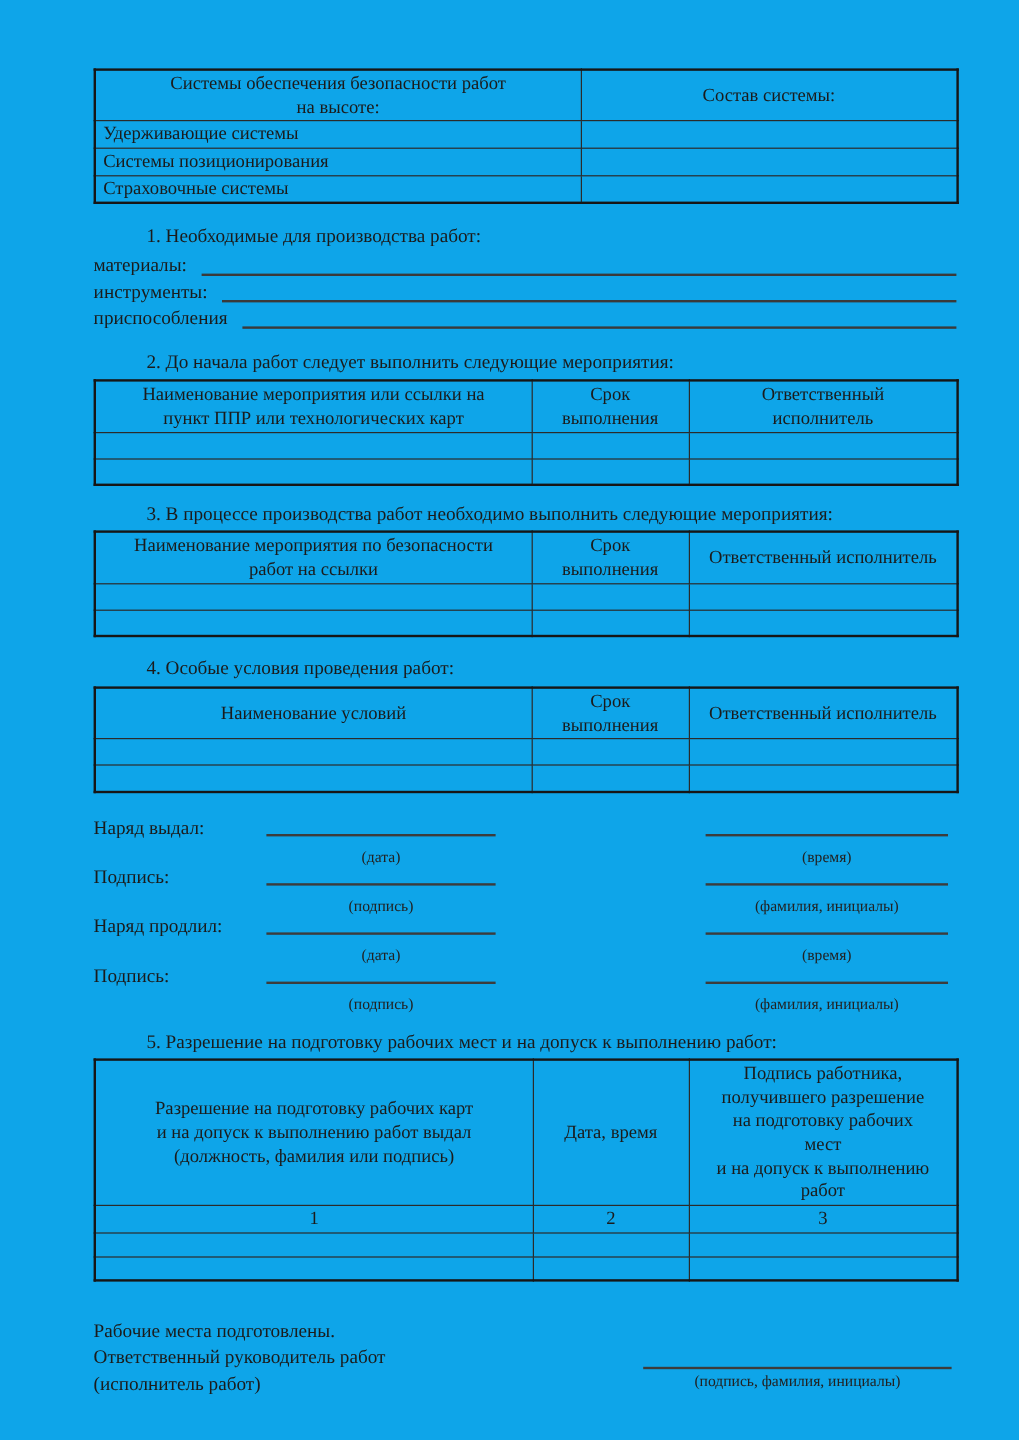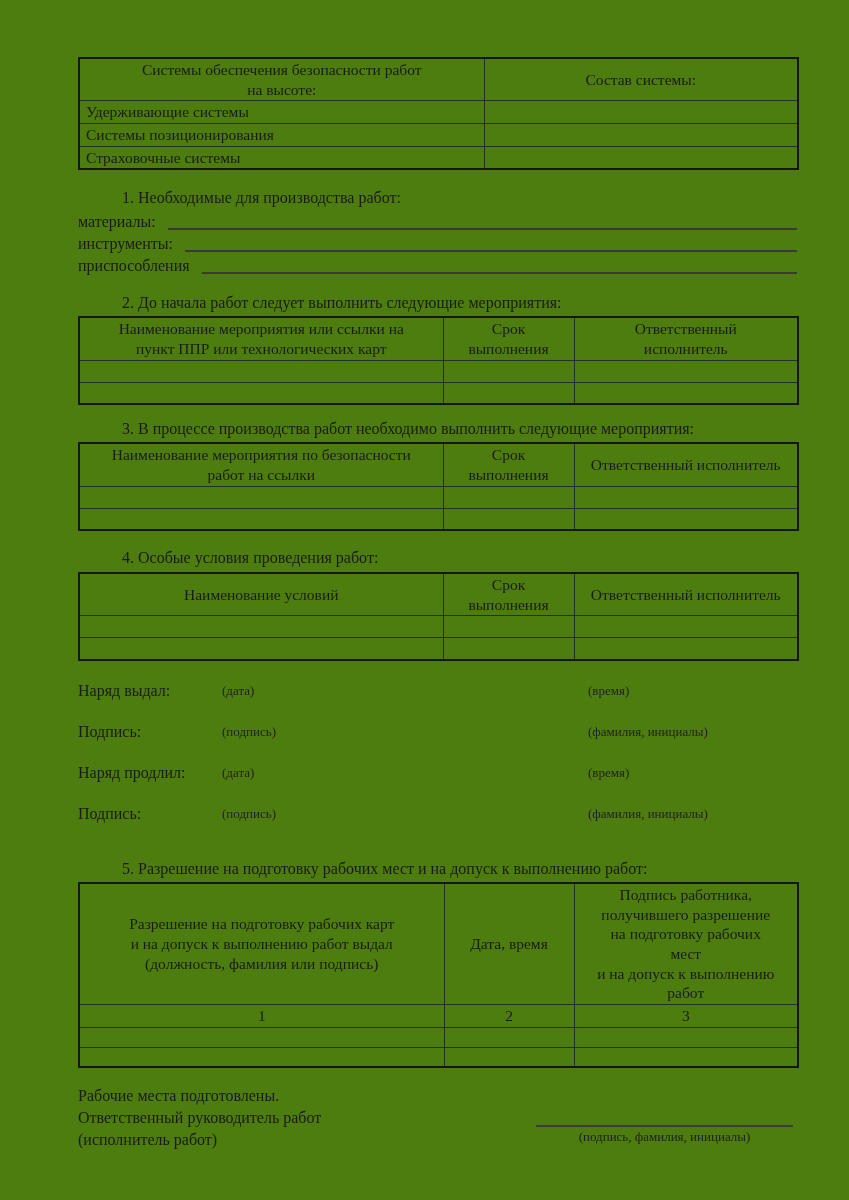--- a/index.html
+++ b/index.html
@@ -1,18 +1,18 @@
 <!DOCTYPE html>
 <html><head>
 <meta charset="utf-8">
 <style>
   html,body{margin:0;padding:0;background:#ffffff;}
   .page{
     width:849px;height:1200px;box-sizing:border-box;position:relative;
-    background:#4d7c0f;color:#1b1b1b;overflow:hidden;
+    background:#0ea5e9;color:#1b1b1b;overflow:hidden;
     padding:57px 52px 0 78px;
     font-family:"Liberation Serif","DejaVu Serif",serif;
   }
   .sec-title{font-size:16px;line-height:1.25;padding-left:44px;}
   table.doc{border-collapse:collapse;width:719px;table-layout:fixed;border:2px solid #161616;}
   table.doc td,table.doc th{
     border:1px solid #2b2b2b;font-size:15.5px;font-weight:normal;line-height:1.27;
     padding:1px 6px;vertical-align:middle;box-sizing:border-box;overflow:hidden;
   }
   .hdr{text-align:center;white-space:pre-line;}
@@ -20,26 +20,26 @@
   .vtop{vertical-align:top;}
   .empty-r td{height:22px;}
   .t5-empty td{height:20px;}
   .numrow td{height:19px;text-align:center;padding:0;}
   
   .fill-row{display:flex;align-items:center;height:22px;font-size:16px;}
   .fill-label{white-space:nowrap;}
   .fill-line{flex:1;border-bottom:2px solid #3a3a3a;height:16px;margin-left:12px;margin-bottom:2px;}
   
   .sig-row{display:grid;grid-template-columns:144px 191px 175px 202px;height:41px;font-size:16px;width:712px;}
-  .sig-cell{display:flex;flex-direction:row;}
+  .sig-cell{display:flex;flex-direction:column;justify-content:space-between;}
   .sig-line{height:14px;border-bottom:2px solid #3c3c3c;}
   .sig-hint{text-align:center;font-size:13px;padding-top:2px;color:#222;}
   .sig-label{padding-top:1px;}
   
-  .footer{display:flex;margin-top:17px;}
+  .footer{display:flex;margin-top:31px;}
   .footer-left{font-size:16px;line-height:1.38;}
   .footer-right{margin-left:auto;width:257px;margin-right:4px;margin-top:40px;}
   .footer-line{height:0;border-bottom:2px solid #3c3c3c;}
   .mt18{margin-top:18px}.mt16{margin-top:16px}.mt14{margin-top:14px}.mt17{margin-top:17px}
   .mt20{margin-top:20px}.mt3{margin-top:3px}.mt4{margin-top:4px}
 </style>
 </head>
 <body>
 
 <div class="page">

